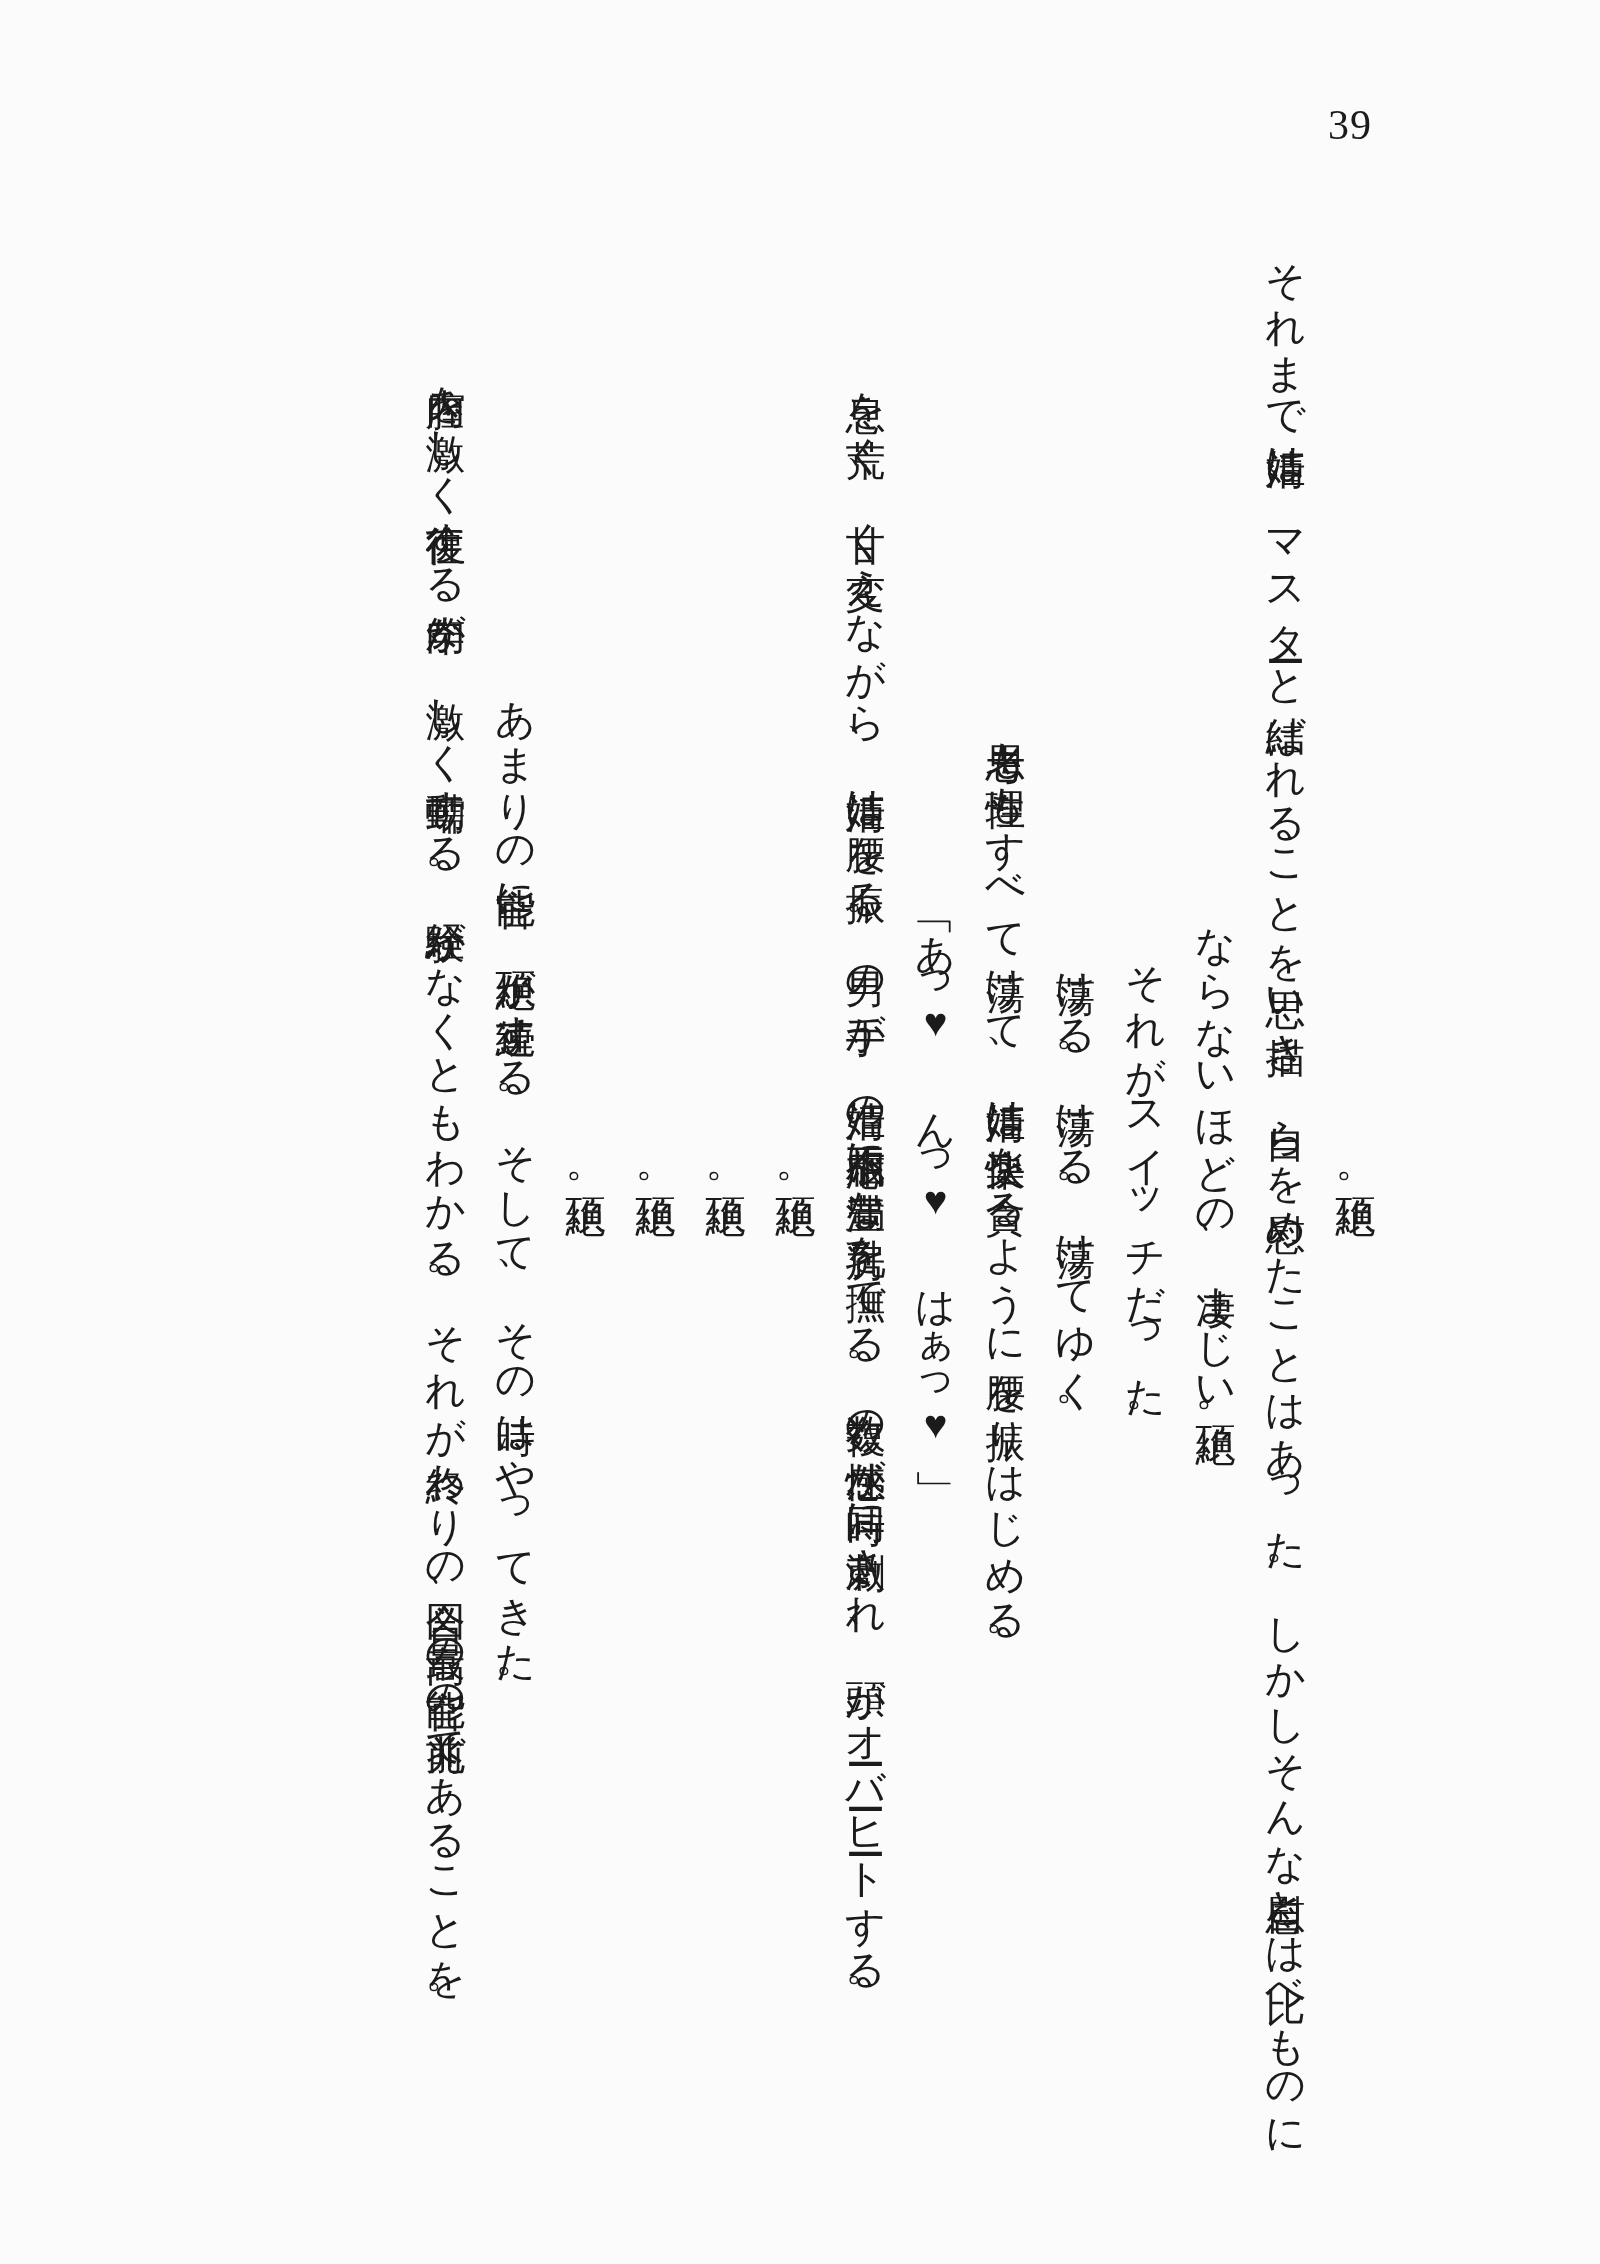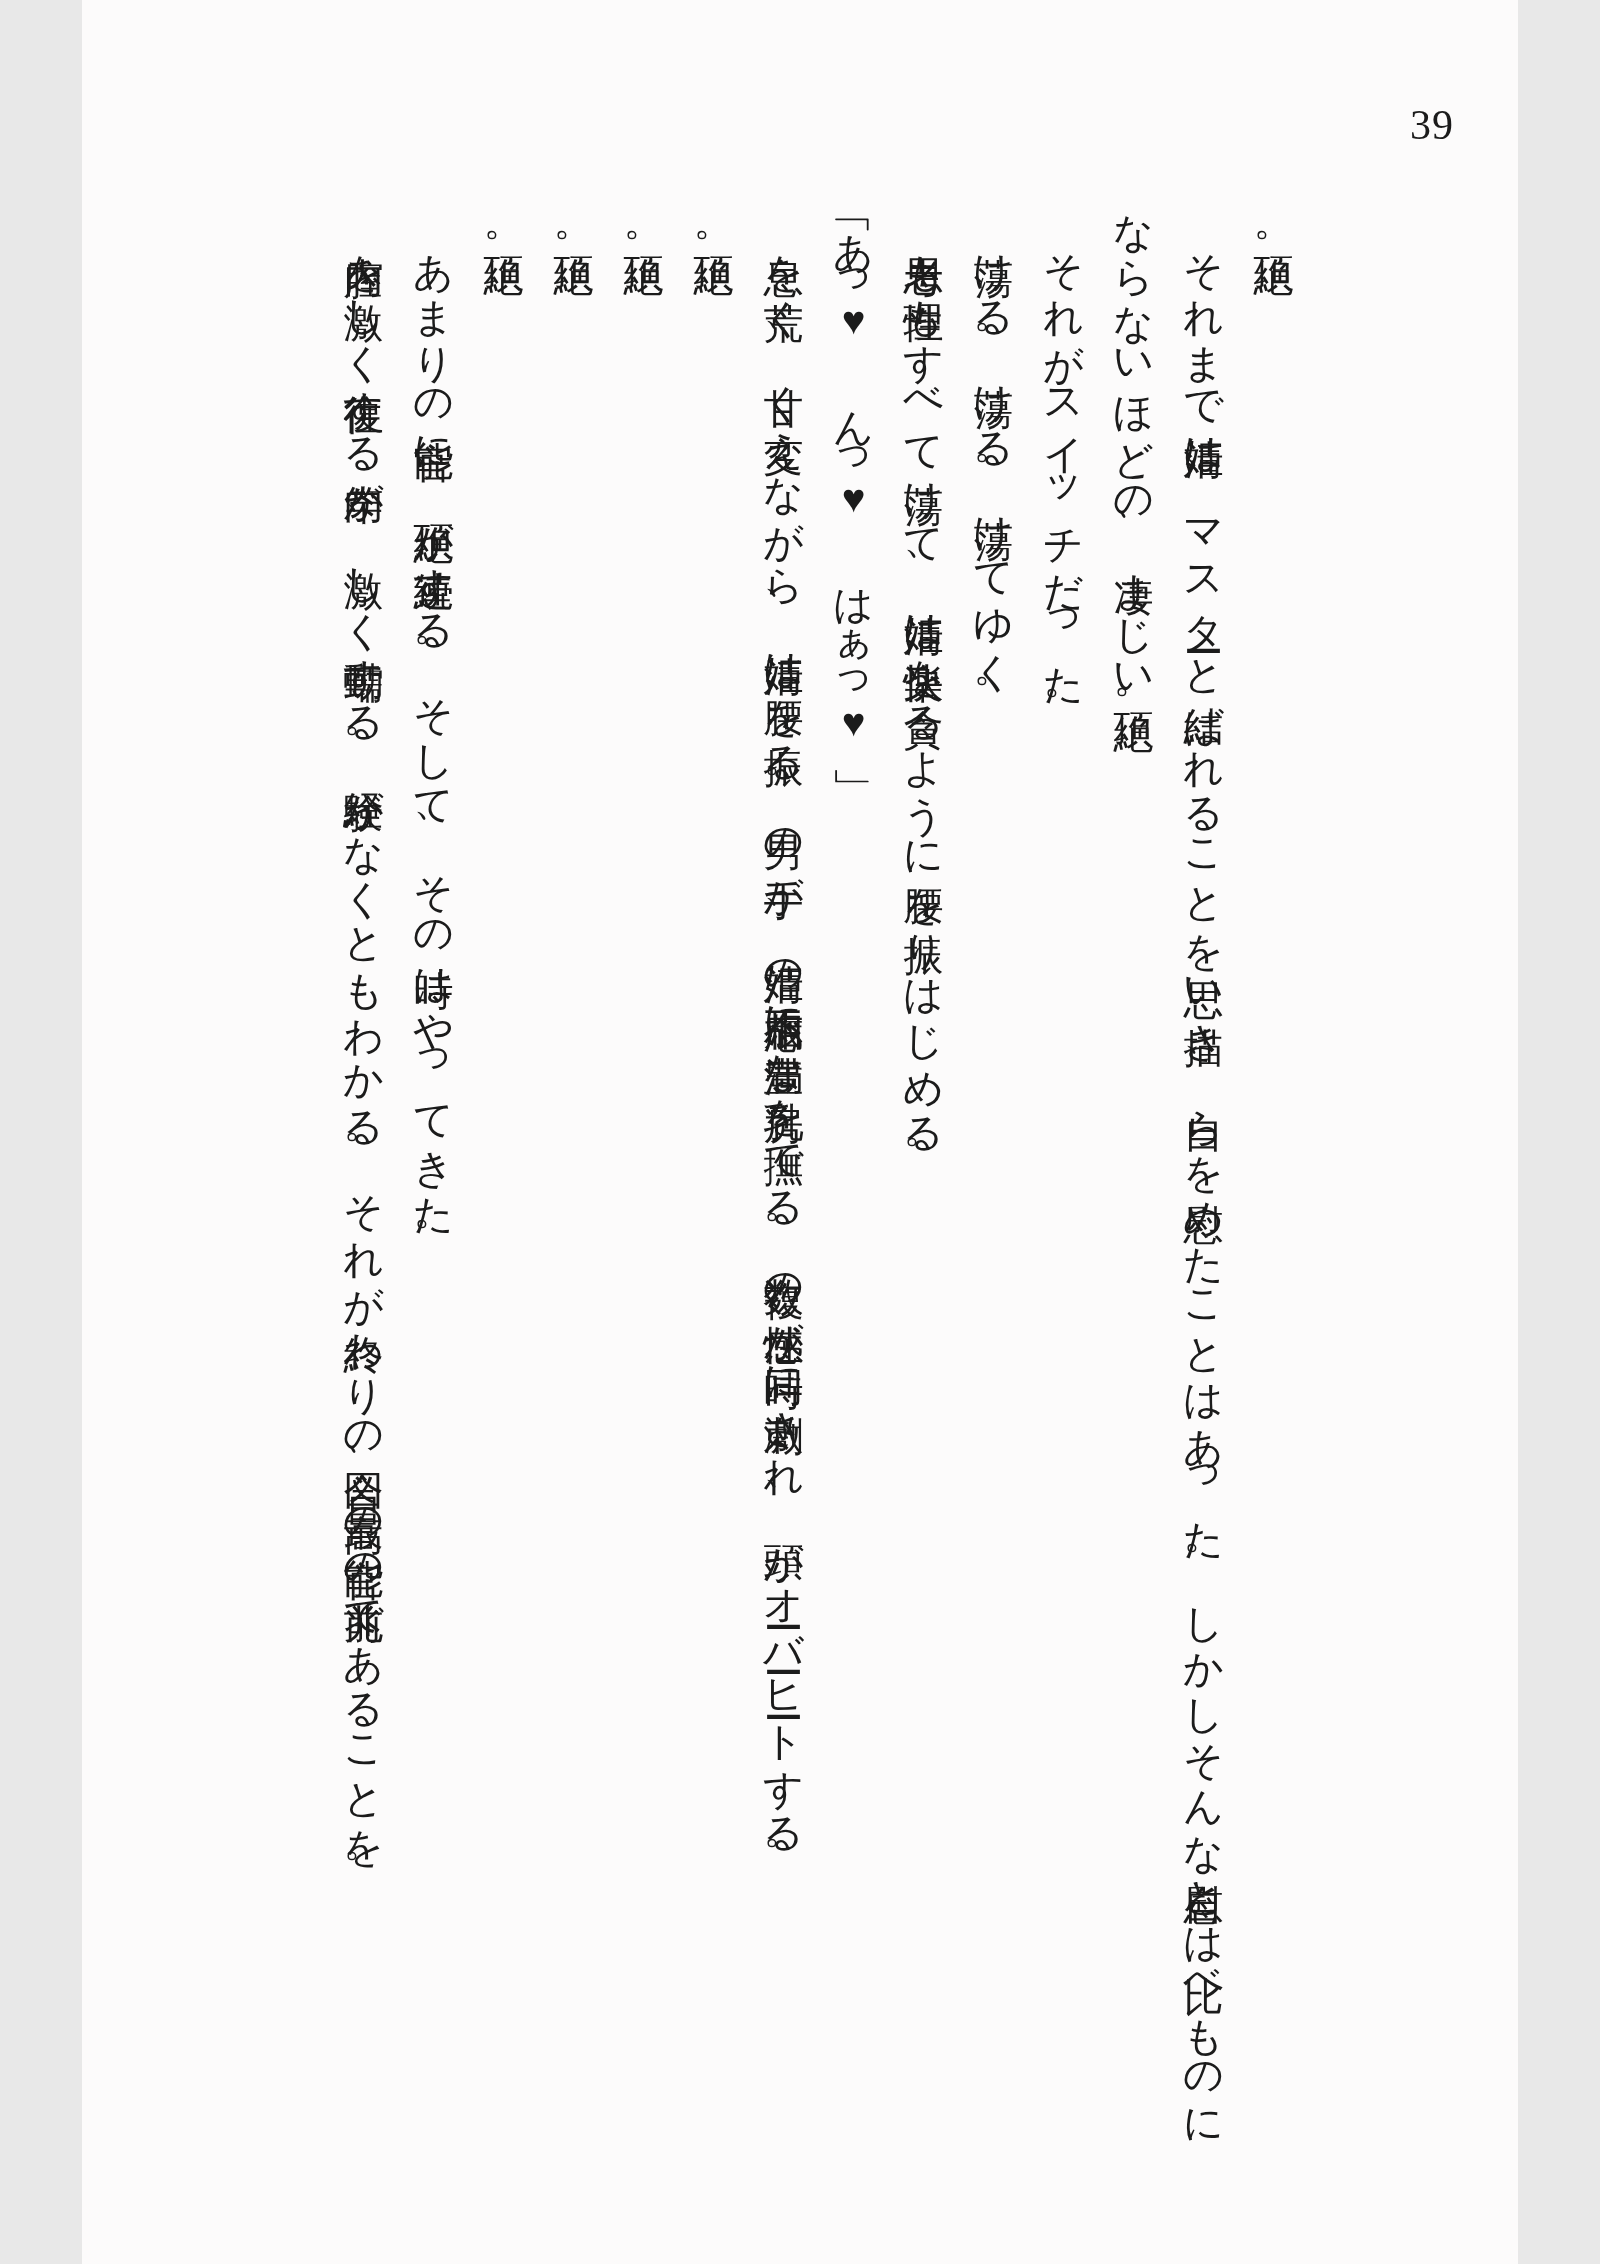--- a/index.html
+++ b/index.html
@@ -7,25 +7,26 @@
     --text-color: #1b1b1b;
   }
   * { box-sizing: border-box; }
   html, body { margin: 0; padding: 0; }
   body {
     background: #e8e8e8;
     font-family: "Liberation Serif", "DejaVu Serif", serif;
   }
   .page {
     position: relative;
-    width: 1436px;
+    width: 1600px;
     height: 2264px;
     margin: 0 auto;
     background: var(--bg-color);
     overflow: hidden;
+    text-align: center;
   }
   .page-number {
     position: absolute;
     top: 104px;
     left: 1328px;
     font-size: 42px;
     line-height: 1;
     color: var(--text-color);
     letter-spacing: 1px;
     font-family: "Liberation Serif", "DejaVu Serif", serif;

